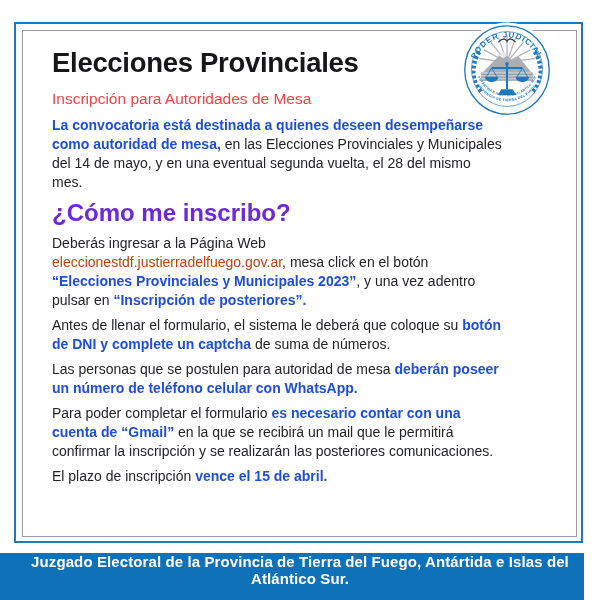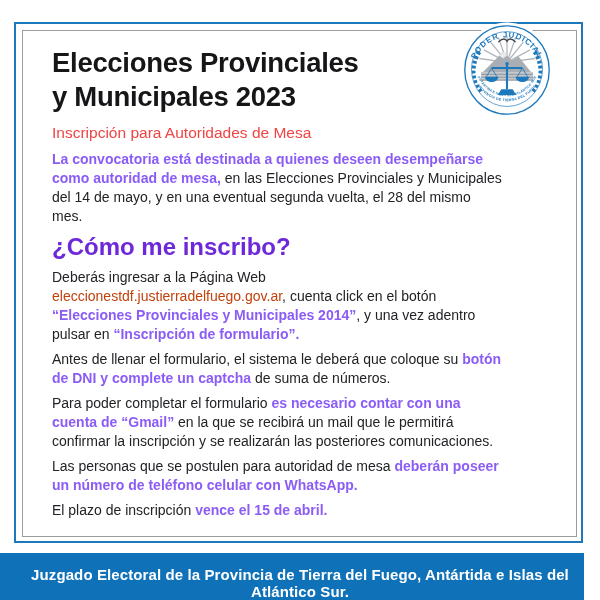--- a/index.html
+++ b/index.html
@@ -62,36 +62,36 @@
     margin: 0 0 6px 0;
     color: #222326;
   }
   .section-heading {
     font-size: 24px;
     line-height: 30px;
     font-weight: 700;
     margin: 6px 0 6px 0;
     color: #6d28d9;
   }
-  .b { font-weight: 700; color: #8b5cf6; }
+  .b { font-weight: 700; color: #1d4ed8; }
   .link { color: #c2410c; cursor: pointer; }
   
   .logo {
     position: absolute;
     left: 459px; top: 22px;
     width: 96px; height: 96px;
   }
   
   .banner {
     position: absolute;
     left: 0; bottom: 0;
     width: 600px; height: 47px;
     background: #0f71b8;
     display: flex;
-    align-items: flex-end;
+    align-items: flex-start;
     justify-content: center;
   }
   .banner-text {
     color: #ffffff;
     font-size: 15px;
     font-weight: 700;
     letter-spacing: 0.1px;
     text-align: center;
   }
 </style>
@@ -99,35 +99,34 @@
 <body>
 
 <div class="page">
 
   <div class="frame-blue"></div>
   <div class="frame-gray"></div>
 
   <div class="content">
     <h1 class="title">
       <span>Elecciones Provinciales</span>
-      <span>y Municipales 2023</span>
     </h1>
     <h2 class="subtitle">Inscripción para Autoridades de Mesa</h2>
 
     <div class="para-block">
         <p class="body-para"><span class="b">La convocatoria está destinada a quienes deseen desempeñarse como autoridad de mesa,</span><span> en las Elecciones Provinciales y Municipales del 14 de mayo, y en una eventual segunda vuelta, el 28 del mismo mes.</span></p>
       </div>
 
     <h3 class="section-heading">¿Cómo me inscribo?</h3>
 
     <div class="para-block">
-        <p class="body-para"><span>Deberás ingresar a la Página Web </span><span class="link">eleccionestdf.justierradelfuego.gov.ar</span><span>, cuenta click en el botón </span><span class="b">“Elecciones Provinciales y Municipales 2014”</span><span>, y una vez adentro pulsar en </span><span class="b">“Inscripción de formulario”.</span></p>
+        <p class="body-para"><span>Deberás ingresar a la Página Web </span><span class="link">eleccionestdf.justierradelfuego.gov.ar</span><span>, mesa click en el botón </span><span class="b">“Elecciones Provinciales y Municipales 2023”</span><span>, y una vez adentro pulsar en </span><span class="b">“Inscripción de posteriores”.</span></p>
         <p class="body-para"><span>Antes de llenar el formulario, el sistema le deberá que coloque su </span><span class="b">botón de DNI y complete un captcha</span><span> de suma de números.</span></p>
+        <p class="body-para"><span>Las personas que se postulen para autoridad de mesa </span><span class="b">deberán poseer un número de teléfono celular con WhatsApp.</span></p>
         <p class="body-para"><span>Para poder completar el formulario </span><span class="b">es necesario contar con una cuenta de “Gmail”</span><span> en la que se recibirá un mail que le permitirá confirmar la inscripción y se realizarán las posteriores comunicaciones.</span></p>
-        <p class="body-para"><span>Las personas que se postulen para autoridad de mesa </span><span class="b">deberán poseer un número de teléfono celular con WhatsApp.</span></p>
         <p class="body-para"><span>El plazo de inscripción </span><span class="b">vence el 15 de abril.</span></p>
       </div>
   </div>
 
   <svg class="logo" viewBox="0 0 100 100" aria-hidden="true">
     <defs>
       <clipPath id="sealClip">
           <ellipse cx="50" cy="49" rx="37" ry="39"></ellipse>
         </clipPath>
       <path id="arcTop" d="M 13,58 A 37,42 0 0 1 87,58" fill="none"></path>

